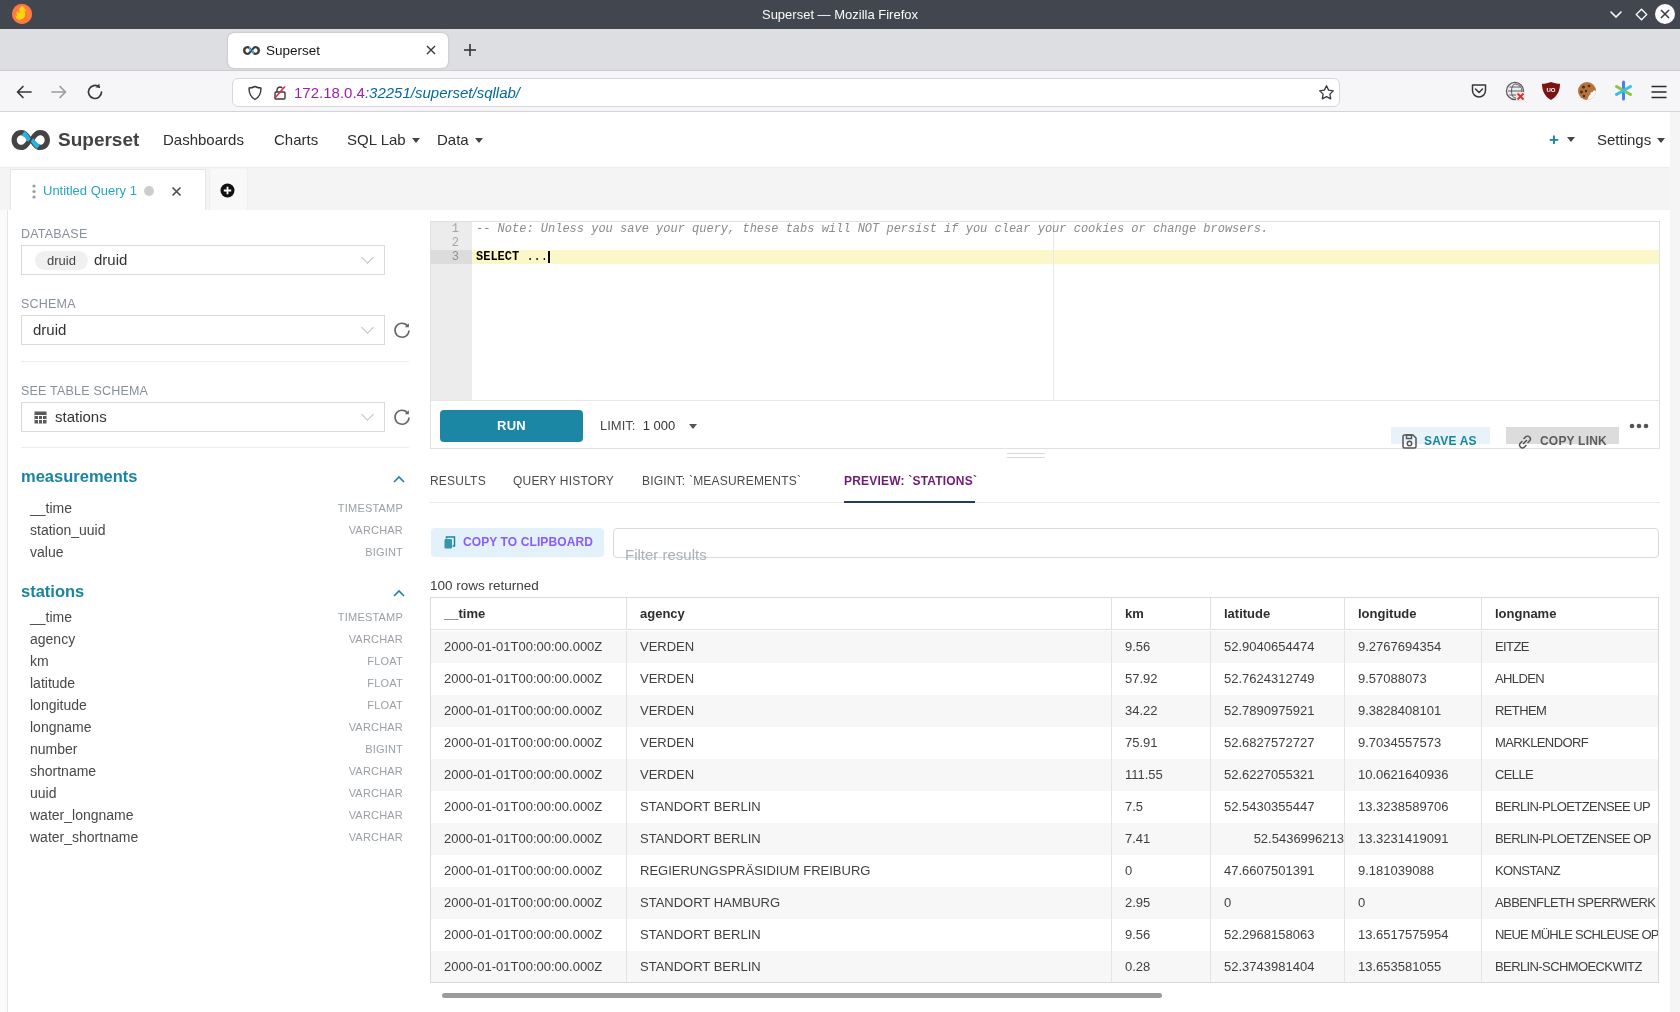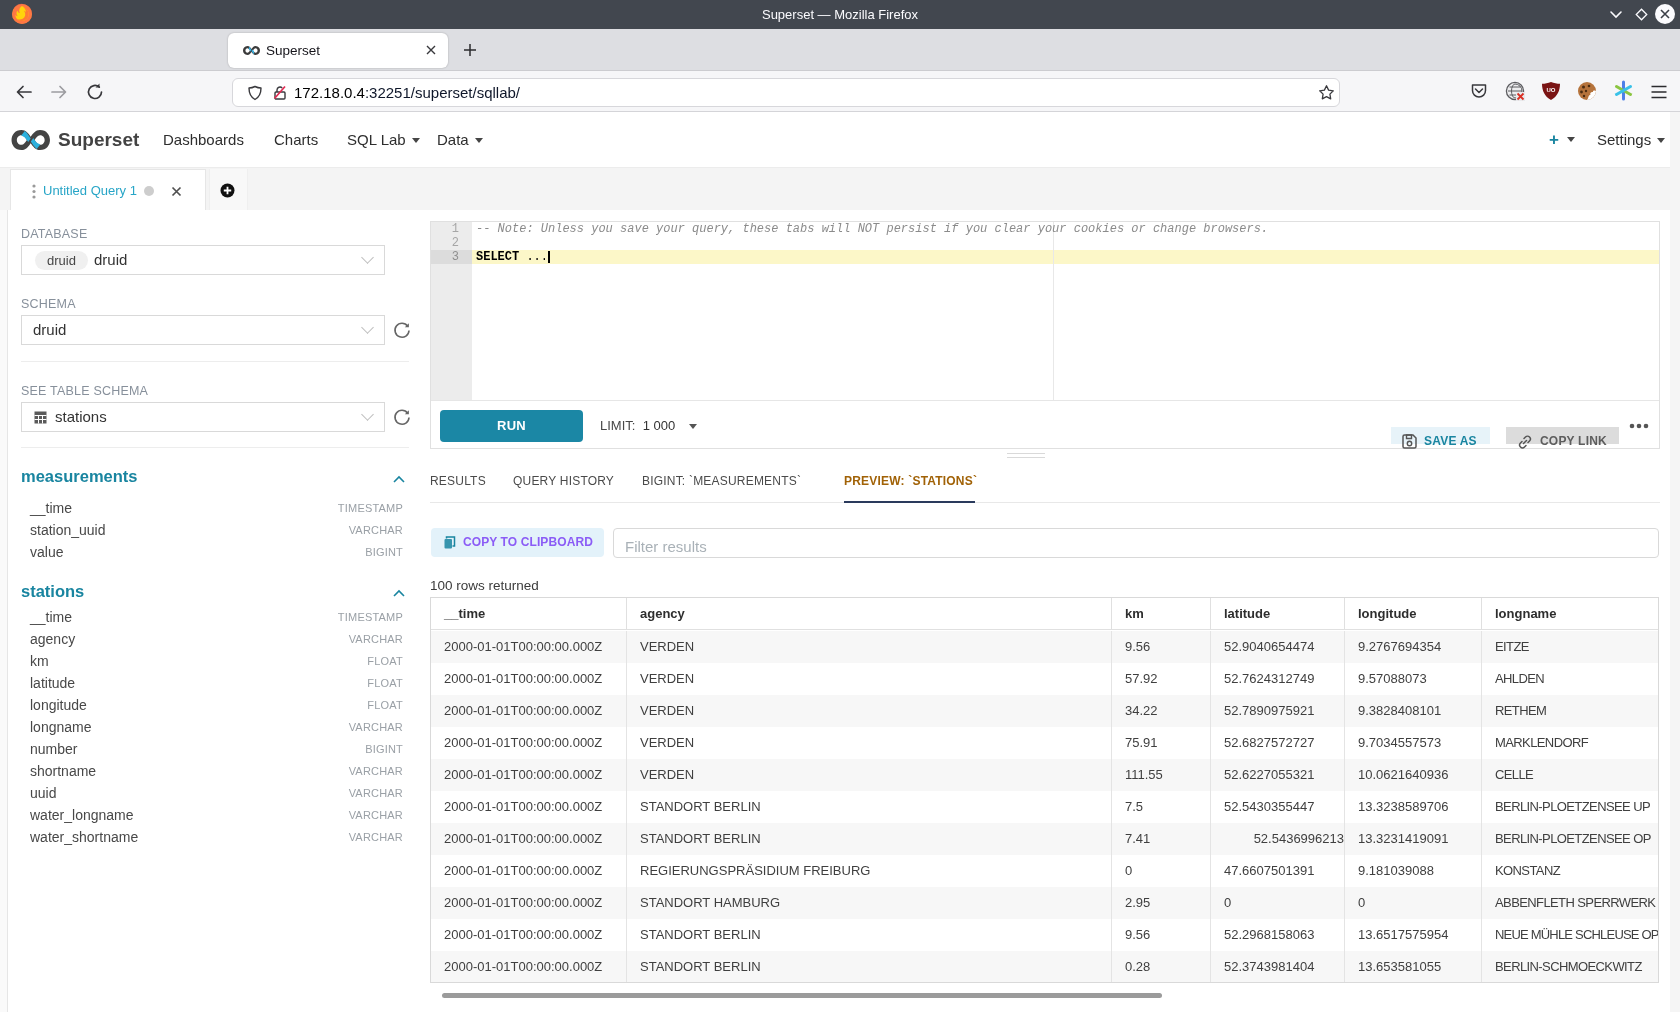--- a/index.html
+++ b/index.html
@@ -13,21 +13,21 @@
 
 
 #tabbar { left:0; top:29px; width:1680px; height:42px; background:#dddee2; border-bottom:1px solid #ccccd0; }
 .fftab { position:absolute; top:4px; height:35px; }
 .fftab .t { font-size:13.5px; color:#15141a; }
 #tab2 { background:#fff; border-radius:6px; box-shadow:0 0 2px rgba(0,0,0,.25); }
 
 
 #navtb { left:0; top:71px; width:1680px; height:41px; background:#f6f6f8; border-bottom:1px solid #d4d4d8; }
 #urlbar { position:absolute; left:232px; top:7px; width:1108px; height:29px; background:#fff; border:1px solid #d7d7db; border-radius:6px; }
-#urlbar .u1 { color:#000000; } #urlbar .u2 { color:#0f172a; }
+#urlbar .u1 { color:#a21caf; } #urlbar .u2 { color:#0369a1;font-style:italic; }
 
 
 #snav { left:0; top:112px; width:1680px; height:55px; background:#fff; }
 .menuitem { position:absolute; top:0; height:55px; line-height:55px; font-size:15px; color:#2e2e2e; }
 .caret { display:inline-block; width:0; height:0; border-left:4.5px solid transparent; border-right:4.5px solid transparent; border-top:5px solid #454545; vertical-align:middle; margin-left:6px; margin-top:-2px;}
 
 
 #qstrip { left:0; top:167px; width:1670px; height:43px; background:#f4f4f4; border-top:1px solid #ececec; }
 #qtab { position:absolute; left:10px; top:1px; width:196px; height:42px; background:#fff; border:1px solid #e6e6e6; border-bottom:none; }
 #plustab { position:absolute; left:209px; top:1px; width:39px; height:42px; background:#f8f8f8; border-left:1px solid #efefef; border-right:1px solid #efefef; }
@@ -307,33 +307,33 @@
   </div>
 </div>
 
 <div class="abs" style="left:1007px;top:453px;width:38px;height:1px;background:#d9d9d9;"></div>
 <div class="abs" style="left:1007px;top:457px;width:38px;height:1px;background:#d9d9d9;"></div>
 
 <div class="abs" id="southtabs">
   <div class="stab" style="left:0px;">RESULTS</div>
   <div class="stab" style="left:83px;">QUERY HISTORY</div>
   <div class="stab" style="left:212px;">BIGINT: `MEASUREMENTS`</div>
-  <div class="stab" style="left:414px;color:#a16207;font-weight:bold;">PREVIEW: `STATIONS`</div>
+  <div class="stab" style="left:414px;color:#701a75;font-weight:bold;">PREVIEW: `STATIONS`</div>
   <div class="abs" style="left:414px;top:31px;width:131px;height:2px;background:#2a3a5c;"></div>
 </div>
 
 <div class="abs" id="copybtn" style="left:431px;top:528px;width:173px;height:29px;background:#e3f2fa;border-radius:4px;">
   <svg class="abs" style="left:11px;top:7px" width="15" height="15" viewBox="0 0 15 15">
       <path d="M4.5 3.5 V2 h8 v9 h-2" fill="none" stroke="#1985a0" stroke-width="1.5"></path>
       <rect x="2.5" y="4" width="7.5" height="9.5" fill="#1985a0" opacity=".85" rx="1"></rect>
     </svg>
   <div class="abs" style="left:32px;top:0;line-height:29px;font-size:12px;font-weight:bold;color:#8b5cf6;letter-spacing:.1px;">COPY TO CLIPBOARD</div>
 </div>
 <div class="abs" style="left:613px;top:528px;width:1046px;height:30px;border:1px solid #d9d9d9;border-radius:4px;background:#fff;">
-  <div class="abs" style="left:11px;top:4px;line-height:28px;font-size:15px;color:#a9b1b7;">Filter results</div>
+  <div class="abs" style="left:11px;top:12px;line-height:28px;font-size:15px;color:#a9b1b7;">Filter results</div>
 </div>
 <div class="abs" style="left:430px;top:578px;font-size:13.5px;color:#3b3b3b;">100 rows returned</div>
 
 <div class="abs" id="rtable">
   <div class="abs" style="left:0;top:0;width:1227px;height:32px;border-bottom:1px solid #e0e0e0;background:#fff;"></div>
   <div class="hcell" style="left:0px;width:196px;">__time</div>
   <div class="hcell" style="left:196px;width:485px;">agency</div>
   <div class="hcell" style="left:681px;width:99px;">km</div>
   <div class="hcell" style="left:780px;width:134px;">latitude</div>
   <div class="hcell" style="left:914px;width:137px;">longitude</div>

